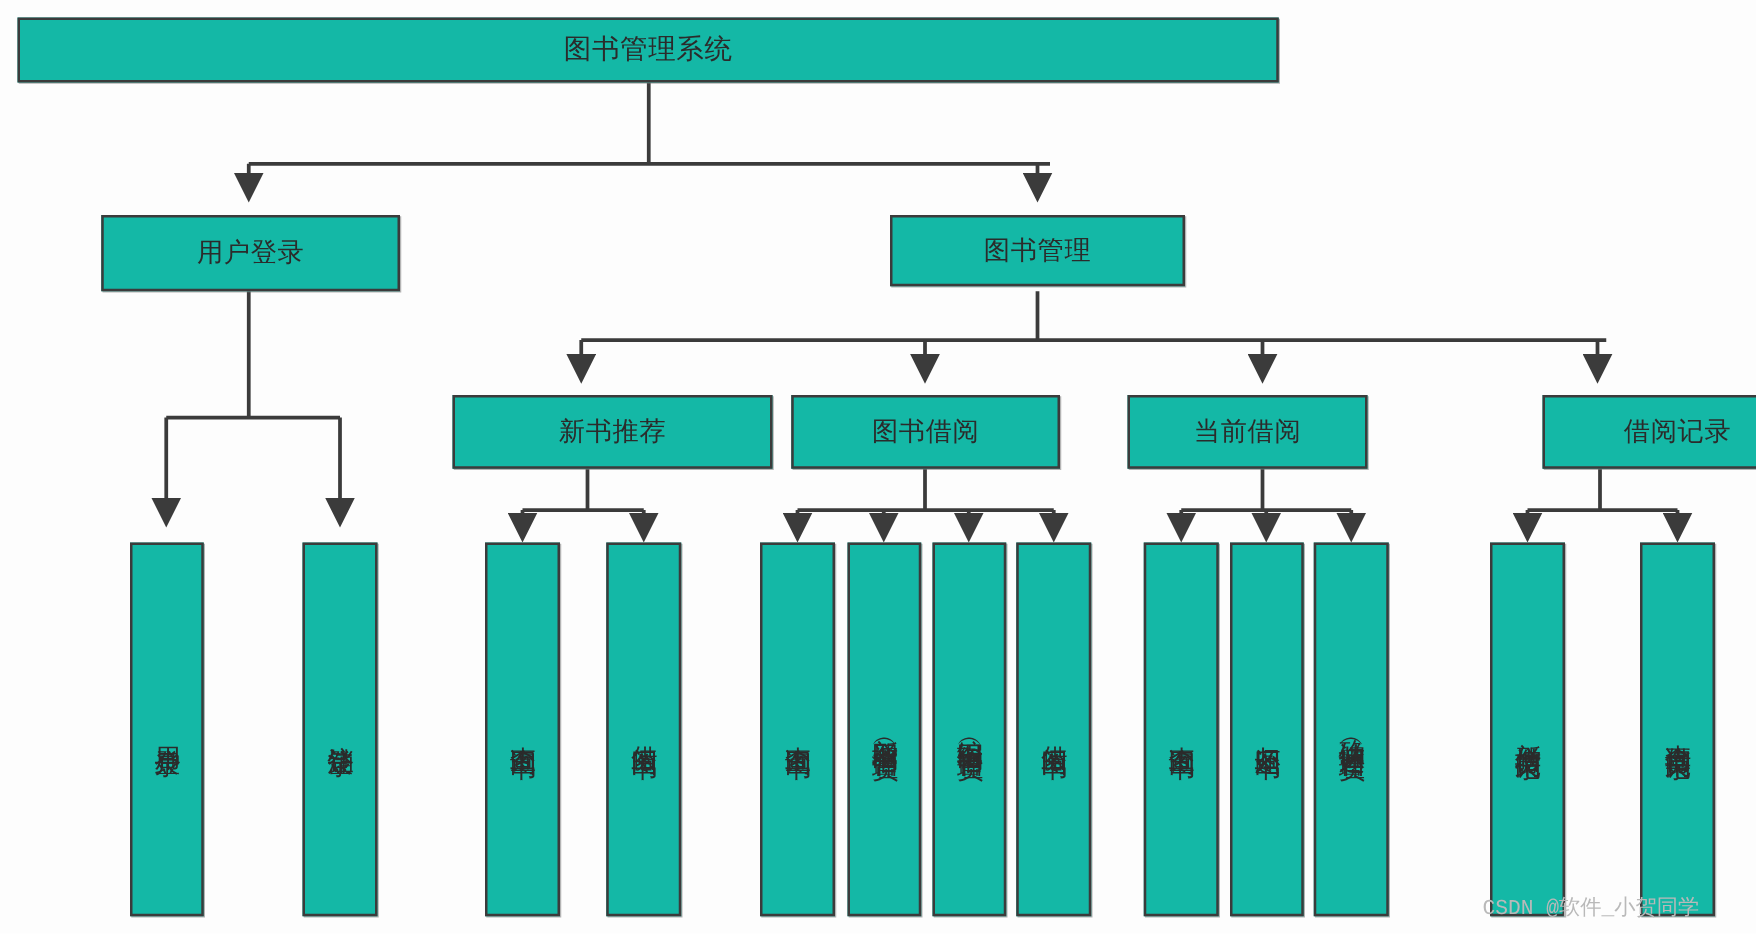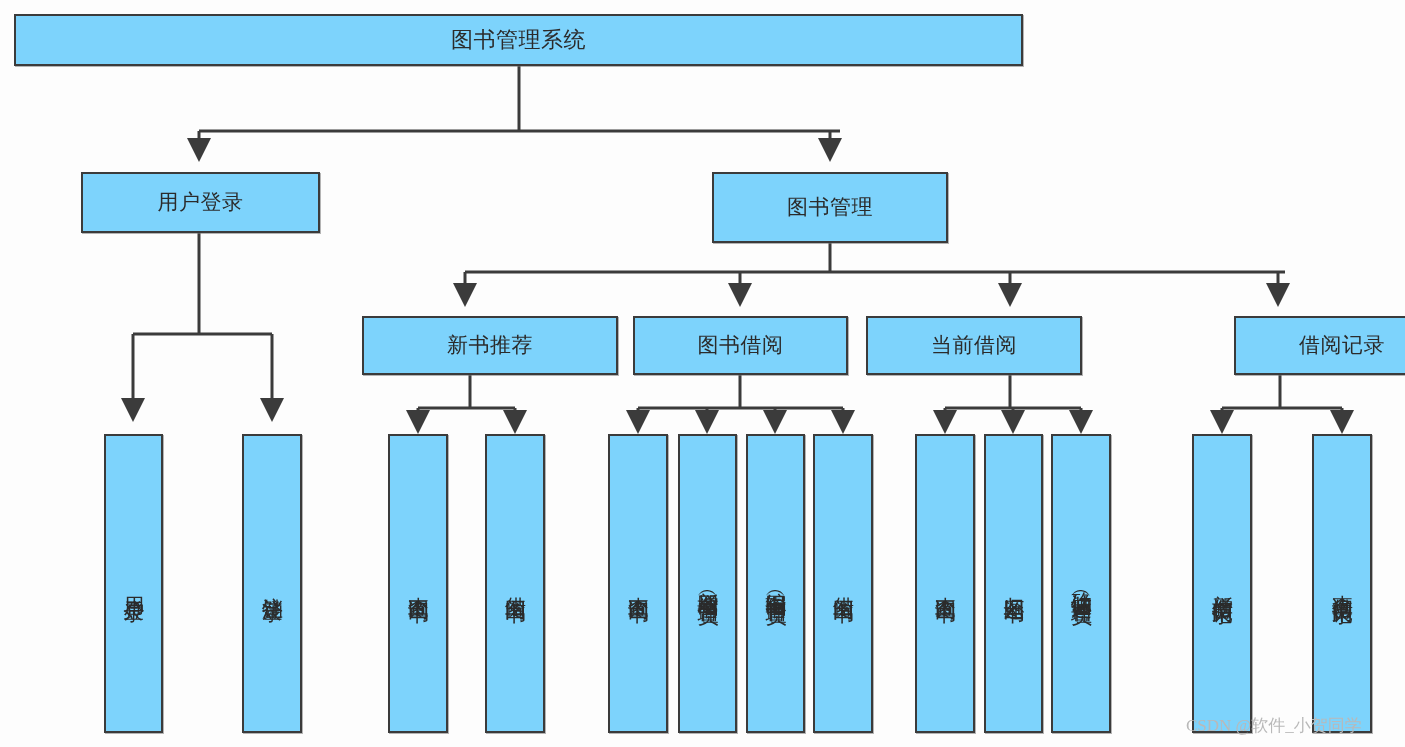--- a/index.html
+++ b/index.html
@@ -19,21 +19,21 @@
     position: absolute;
     left: 0;
     top: 0;
     width: 1405px;
     height: 747px;
     pointer-events: none;
   }
   .node {
     position: absolute;
     box-sizing: border-box;
-    background: #7dd3fc;
+    background: #14b8a6;
     border: 2px solid #3b3b3b;
     box-shadow: 1px 1px 0 0 rgba(120,120,120,0.55);
     display: flex;
     align-items: center;
     justify-content: center;
     color: #2b2b2b;
   }
   .node .cap {
     display: block;
     text-align: center;
@@ -62,21 +62,21 @@
     white-space: nowrap;
     max-height: 286px;
   }
   .watermark {
     position: absolute;
     left: 1186px;
     top: 714px;
     font-size: 17px;
     color: #b9b9b9;
     white-space: nowrap;
-    font-family: Liberation Serif, serif;
+    font-family: Liberation Mono, monospace;
   }
 </style>
 </head>
 <body>
 
 <div id="canvas">
 
   <svg class="wires" viewBox="0 0 1405 747">
     <defs>
       <marker id="arrow" viewBox="0 0 12 12" refX="10" refY="6" markerWidth="8" markerHeight="8" orient="auto-start-reverse">
@@ -128,33 +128,33 @@
   </svg>
 
   <div class="node h root" style="left:14px; top:14px; width:1009px; height:52px;">
     <span class="cap">图书管理系统</span>
   </div>
 
   <div class="node h" style="left:81px; top:172px; width:239px; height:61px;">
     <span class="cap">用户登录</span>
   </div>
 
-  <div class="node h" style="left:712px; top:172px; width:236px; height:71px;">
+  <div class="node h" style="left:712px; top:172px; width:236px; height:57px;">
     <span class="cap">图书管理</span>
   </div>
 
   <div class="node h" style="left:362px; top:316px; width:256px; height:59px;">
     <span class="cap">新书推荐</span>
   </div>
 
   <div class="node h" style="left:633px; top:316px; width:215px; height:59px;">
     <span class="cap">图书借阅</span>
   </div>
 
-  <div class="node h" style="left:866px; top:316px; width:216px; height:59px;">
+  <div class="node h" style="left:902px; top:316px; width:192px; height:59px;">
     <span class="cap">当前借阅</span>
   </div>
 
   <div class="node h" style="left:1234px; top:316px; width:216px; height:59px;">
     <span class="cap">借阅记录</span>
   </div>
 
   <div class="node v" style="left:104px; top:434px; width:59px; height:299px;">
     <span class="cap">用户登录</span>
   </div>

